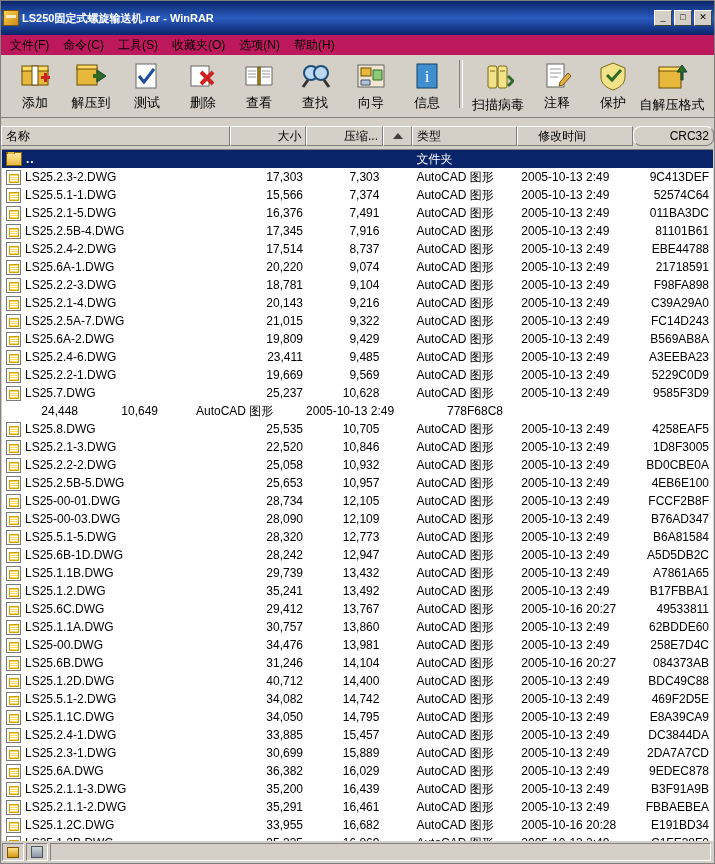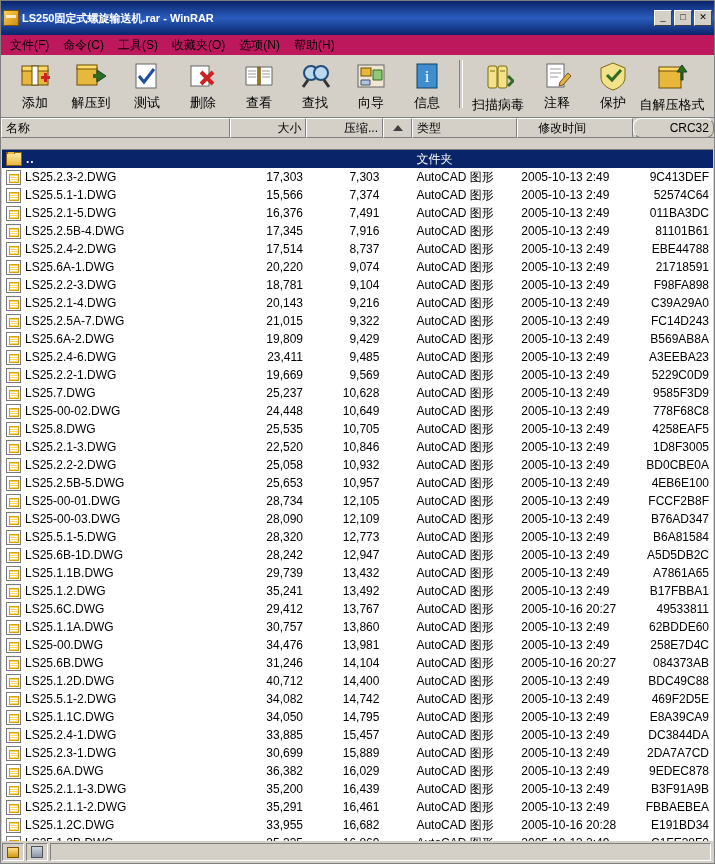--- a/index.html
+++ b/index.html
@@ -127,20 +127,21 @@
     border: 1px solid #fff;
     border-right-color: #808080;
     border-bottom-color: #808080;
     background: #d4d0c8;
     display: flex;
     align-items: center;
     padding: 0 4px;
     box-sizing: border-box;
     height: 20px;
     position: relative;
+    margin-top: 8px;
   }
   .ch.name { width: 240px; }
   .ch.size { width: 80px; justify-content: flex-end; }
   .ch.packed { width: 80px; justify-content: flex-end; }
   .ch.sortcol { width: 30px; justify-content: center; }
   .ch.type { width: 110px; }
   .ch.modified { width: 120px; padding-left: 20px; }
   .ch.crc { width: 85px; justify-content: flex-end; border-radius: 8px; }
   .sort-arrow {
     width: 0; height: 0;
@@ -591,24 +592,20 @@
             <span>LS25.7.DWG</span>
           </div>
           <div class="cell c-size">25,237</div>
           <div class="cell c-packed">10,628</div>
           <div class="cell c-gap"></div>
           <div class="cell c-type">AutoCAD 图形</div>
           <div class="cell c-modified">2005-10-13 2:49</div>
           <div class="cell c-crc">9585F3D9</div>
         </div>
         <div class="row">
-          <div class="cell c-name">
-            <span class="fileicon"></span>
-            <span>LS25-00-02.DWG</span>
-          </div>
           <div class="cell c-size">24,448</div>
           <div class="cell c-packed">10,649</div>
           <div class="cell c-gap"></div>
           <div class="cell c-type">AutoCAD 图形</div>
           <div class="cell c-modified">2005-10-13 2:49</div>
           <div class="cell c-crc">778F68C8</div>
         </div>
         <div class="row">
           <div class="cell c-name">
             <span class="fileicon"></span>

